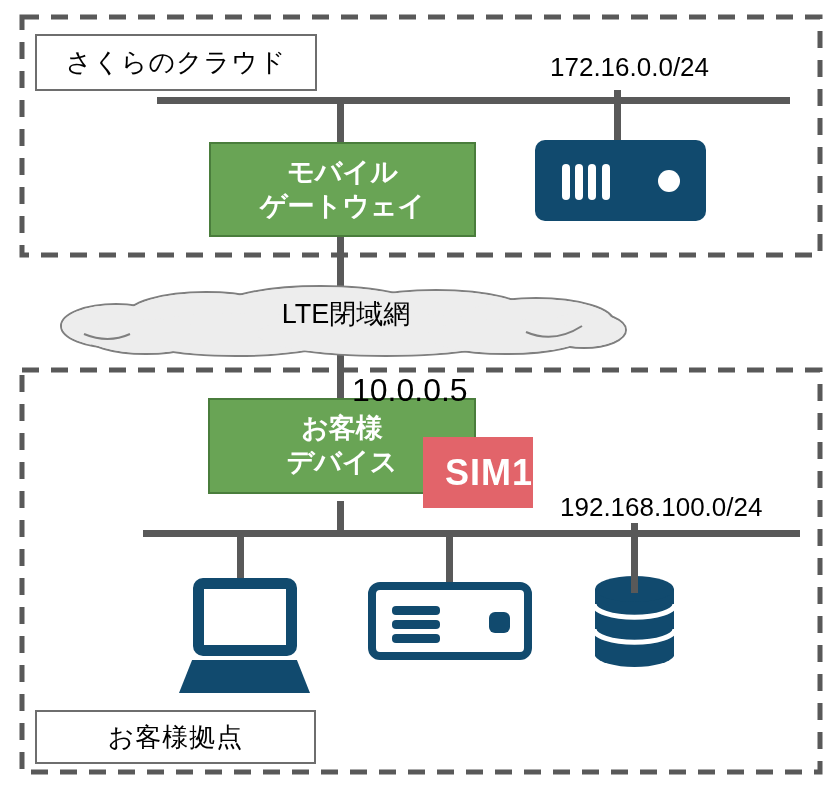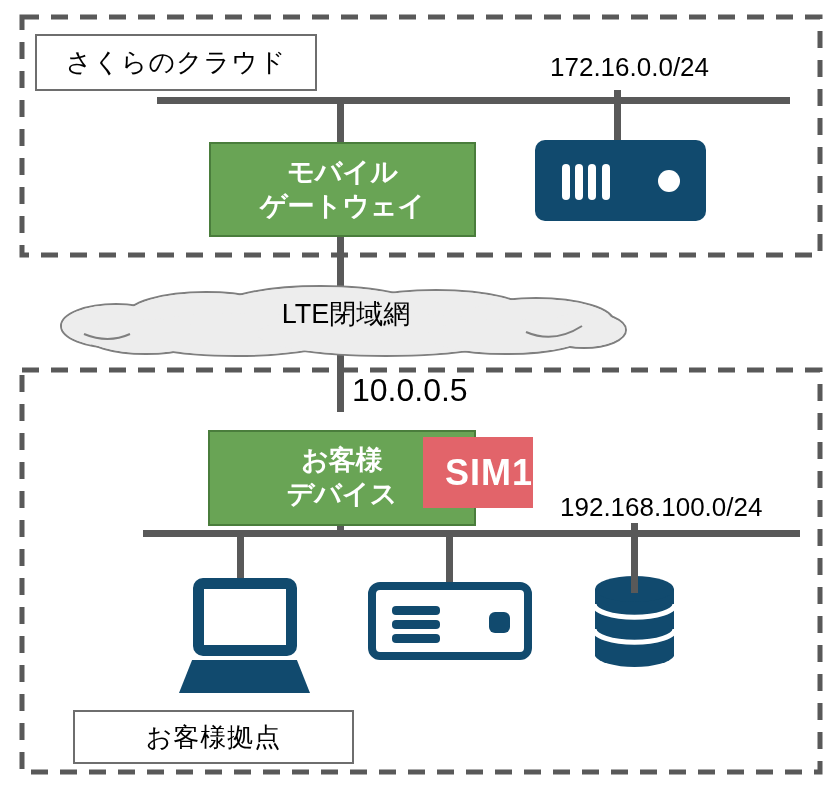--- a/index.html
+++ b/index.html
@@ -79,21 +79,21 @@
 
   <svg class="zone-svg" width="836" height="792">
     <rect x="22" y="17" width="798" height="238" fill="none" stroke="#595959" stroke-width="5" stroke-dasharray="17 12"></rect>
     <rect x="22" y="370" width="798" height="402" fill="none" stroke="#595959" stroke-width="5" stroke-dasharray="17 12"></rect>
   </svg>
 
   <div class="name-box" style="left:35px;top:34px;width:278px;height:53px;">
       <span>さくらのクラウド</span>
     </div>
 
-  <div class="name-box" style="left:35px;top:710px;width:277px;height:50px;margin-left:38px;">
+  <div class="name-box" style="left:35px;top:710px;width:277px;height:50px;">
       <span>お客様拠点</span>
     </div>
 
   <div class="cidr-label" style="left:550px;top:52px;width:232px;">172.16.0.0/24</div>
   <div class="bus" style="left:157px;top:97px;width:633px;"></div>
 
   <div class="vline" style="left:337px;top:99px;height:45px;"></div>
   <div class="vline" style="left:614px;top:90px;height:52px;"></div>
 
   <div class="node-green" style="left:209px;top:142px;width:263px;height:91px;">
@@ -138,21 +138,21 @@
     </g>
     <g stroke="#7F7F7F" stroke-width="2" fill="none">
       <path d="M 28 50 Q 52 60 74 50"></path>
       <path d="M 470 48 Q 498 60 526 42"></path>
     </g>
   </svg>
   <div id="lte-cloud-label">LTE閉域網</div>
 
   <div class="ip-label" style="left:352px;top:372px;">10.0.0.5</div>
 
-  <div class="node-green" style="left:208px;top:430px;width:264px;height:92px;">
+  <div class="node-green" style="left:208px;top:398px;width:264px;height:92px;">
     <span>お客様</span>
     <span>デバイス</span>
   </div>
   <div class="sim-badge">
       <span>SIM1</span>
     </div>
 
   <div class="cidr-label" style="left:560px;top:492px;width:245px;">192.168.100.0/24</div>
   <div class="vline" style="left:337px;top:501px;height:34px;"></div>
   <div class="bus" style="left:143px;top:530px;width:657px;"></div>

